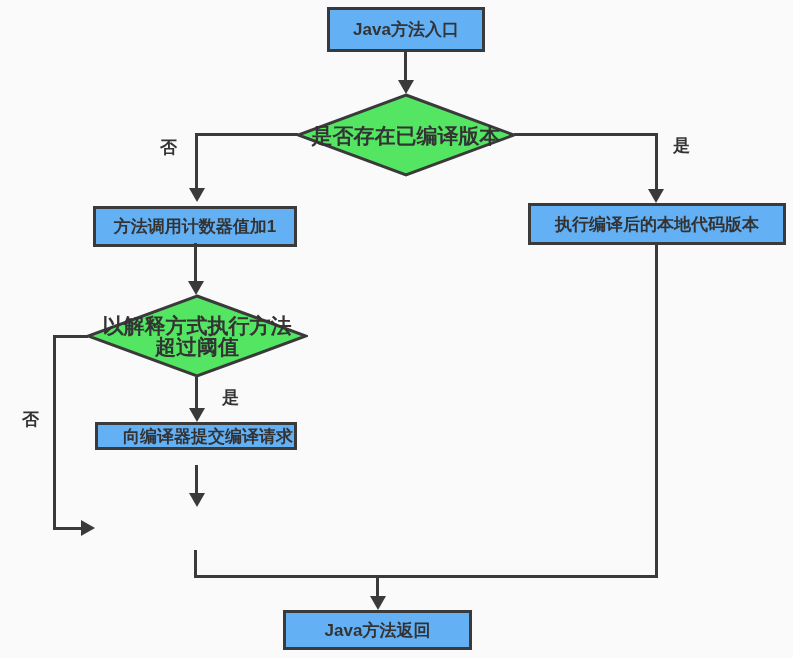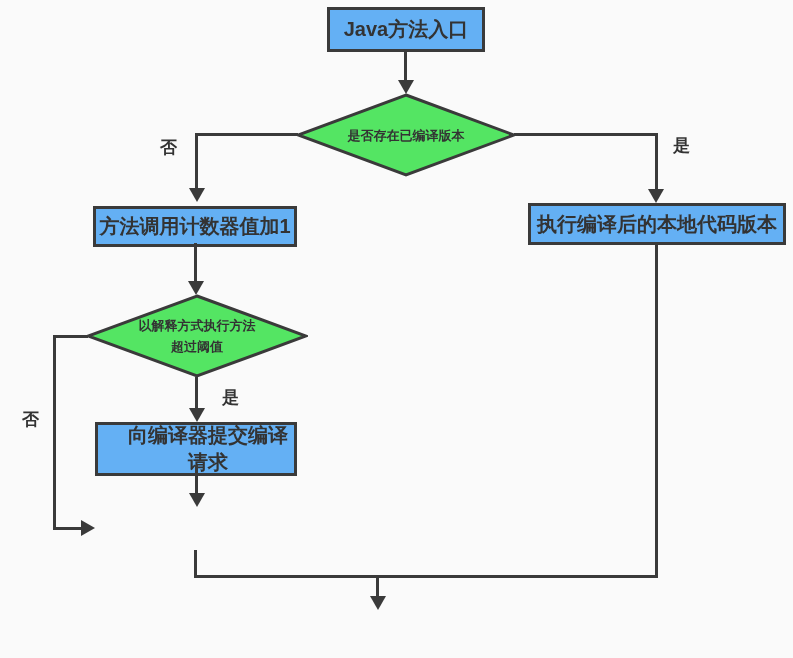--- a/index.html
+++ b/index.html
@@ -20,40 +20,40 @@
     color: var(--text);
     overflow: hidden;
   }
   .node {
     position: absolute;
     background: var(--process-fill);
     border: 3px solid var(--stroke);
     display: flex;
     align-items: center;
     justify-content: center;
-    font-size: 20px;
+    font-size: 17px;
     font-weight: bold;
     color: var(--text);
     text-align: center;
   }
   .diamond-wrap { position: absolute; }
   .diamond-wrap svg { display: block; }
   .diamond-shape polygon {
     fill: var(--decision-fill);
     stroke: var(--stroke);
     stroke-width: 3;
     stroke-linejoin: miter;
   }
   .diamond-label {
     position: absolute;
     left: 0; top: 0; right: 0; bottom: 0;
     display: flex;
     align-items: center;
     justify-content: center;
-    font-size: 13px;
+    font-size: 21px;
     font-weight: bold;
     text-align: center;
     line-height: 21px;
     white-space: pre-line;
   }
   .line { position: absolute; background: var(--stroke); }
   .arrow-down {
     position: absolute;
     width: 0; height: 0;
     border-left: 8px solid transparent;
@@ -93,23 +93,24 @@
   <div class="node" style="left:528px; top:203px; width:258px; height:42px;">执行编译后的本地代码版本</div>
 
   <div class="diamond-wrap" style="left:86px; top:294px; width:222px; height:84px;">
     <svg class="diamond-shape" width="222" height="84" viewBox="0 0 222 84">
       <polygon points="111,2 220,42 111,82 2,42"></polygon>
     </svg>
     <div class="diamond-label">以解释方式执行方法
 超过阈值</div>
   </div>
 
-  <div class="node" style="left:95px; top:422px; width:202px; height:54px;padding-left:24px;">向编译器提交编译请求</div>
+  <div class="node" style="left:95px; top:422px; width:202px; height:28px;padding-left:24px;">向编译器提交编译请求</div>
 
 
+  <div class="node" style="left:283px; top:610px; width:189px; height:40px;">Java方法返回</div>
 
   <div class="line" style="left:404px; top:52px; width:3px; height:29px;"></div>
   <div class="arrow-down" style="left:398px; top:80px;"></div>
 
   <div class="line" style="left:196px; top:133px; width:102px; height:3px;"></div>
   <div class="line" style="left:195px; top:133px; width:3px; height:55px;"></div>
   <div class="arrow-down" style="left:189px; top:188px;"></div>
   <div class="edge-label" style="left:160px; top:136px;">否</div>
 
   <div class="line" style="left:514px; top:133px; width:144px; height:3px;"></div>

